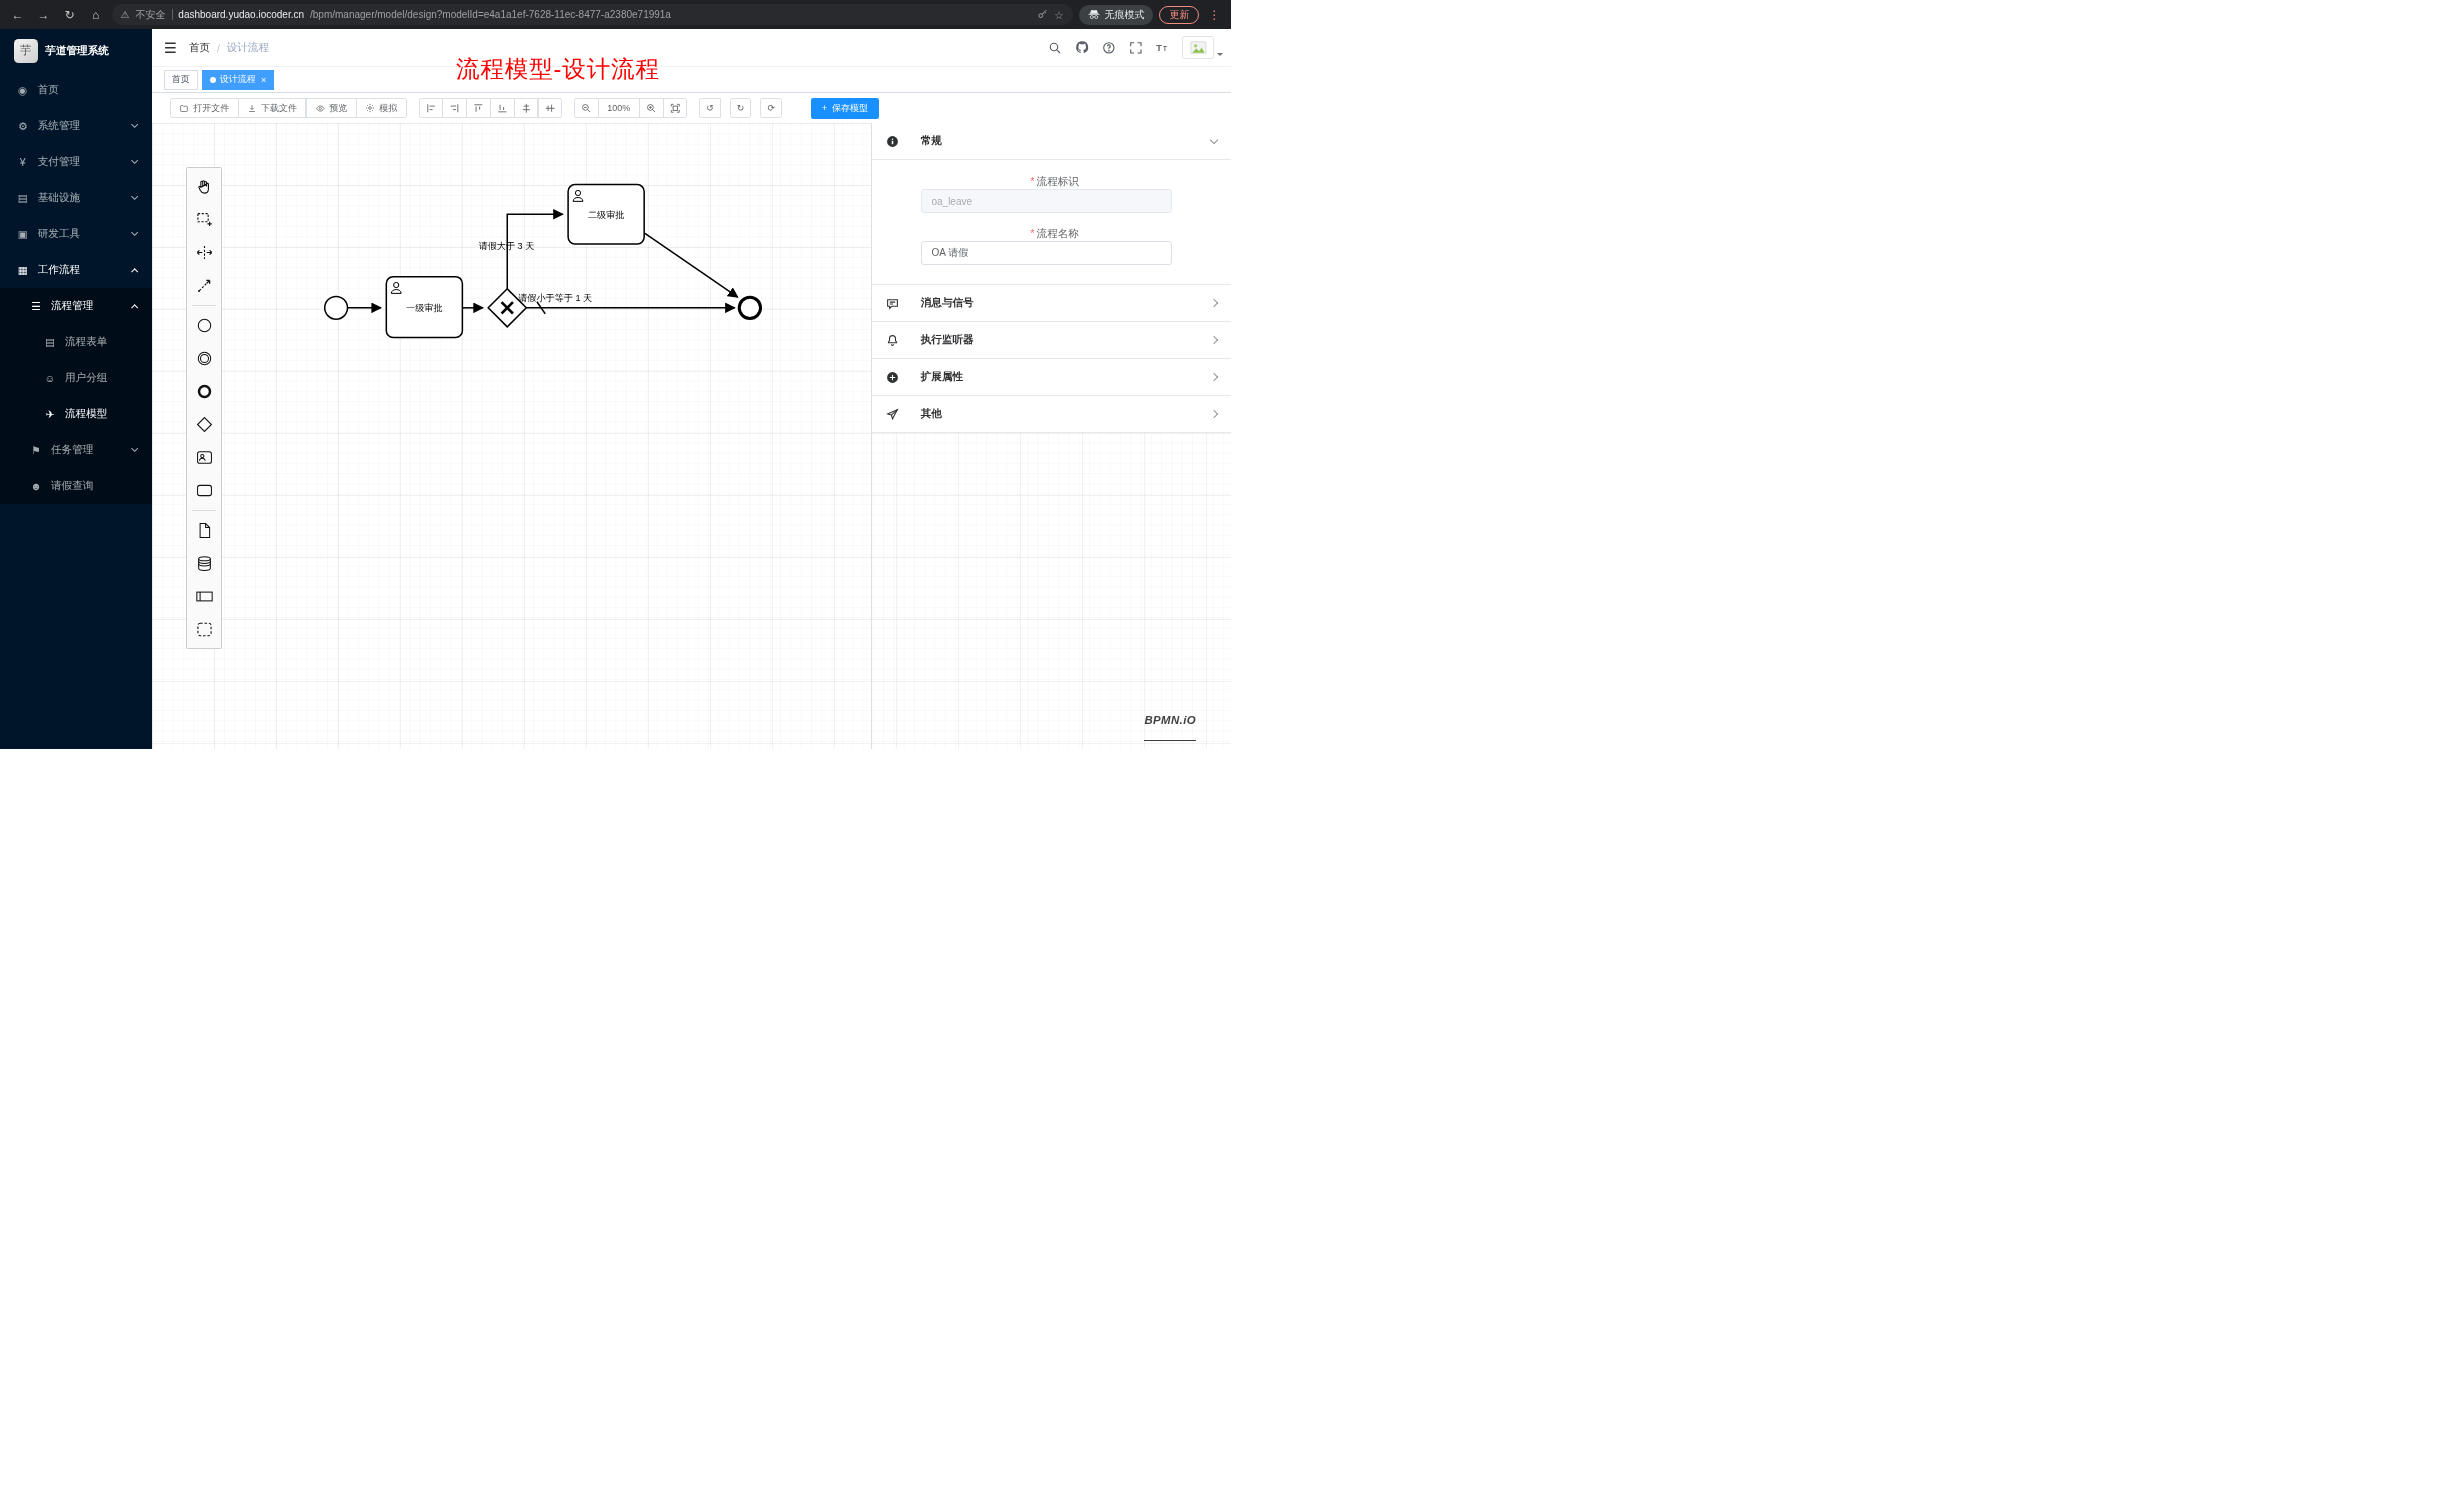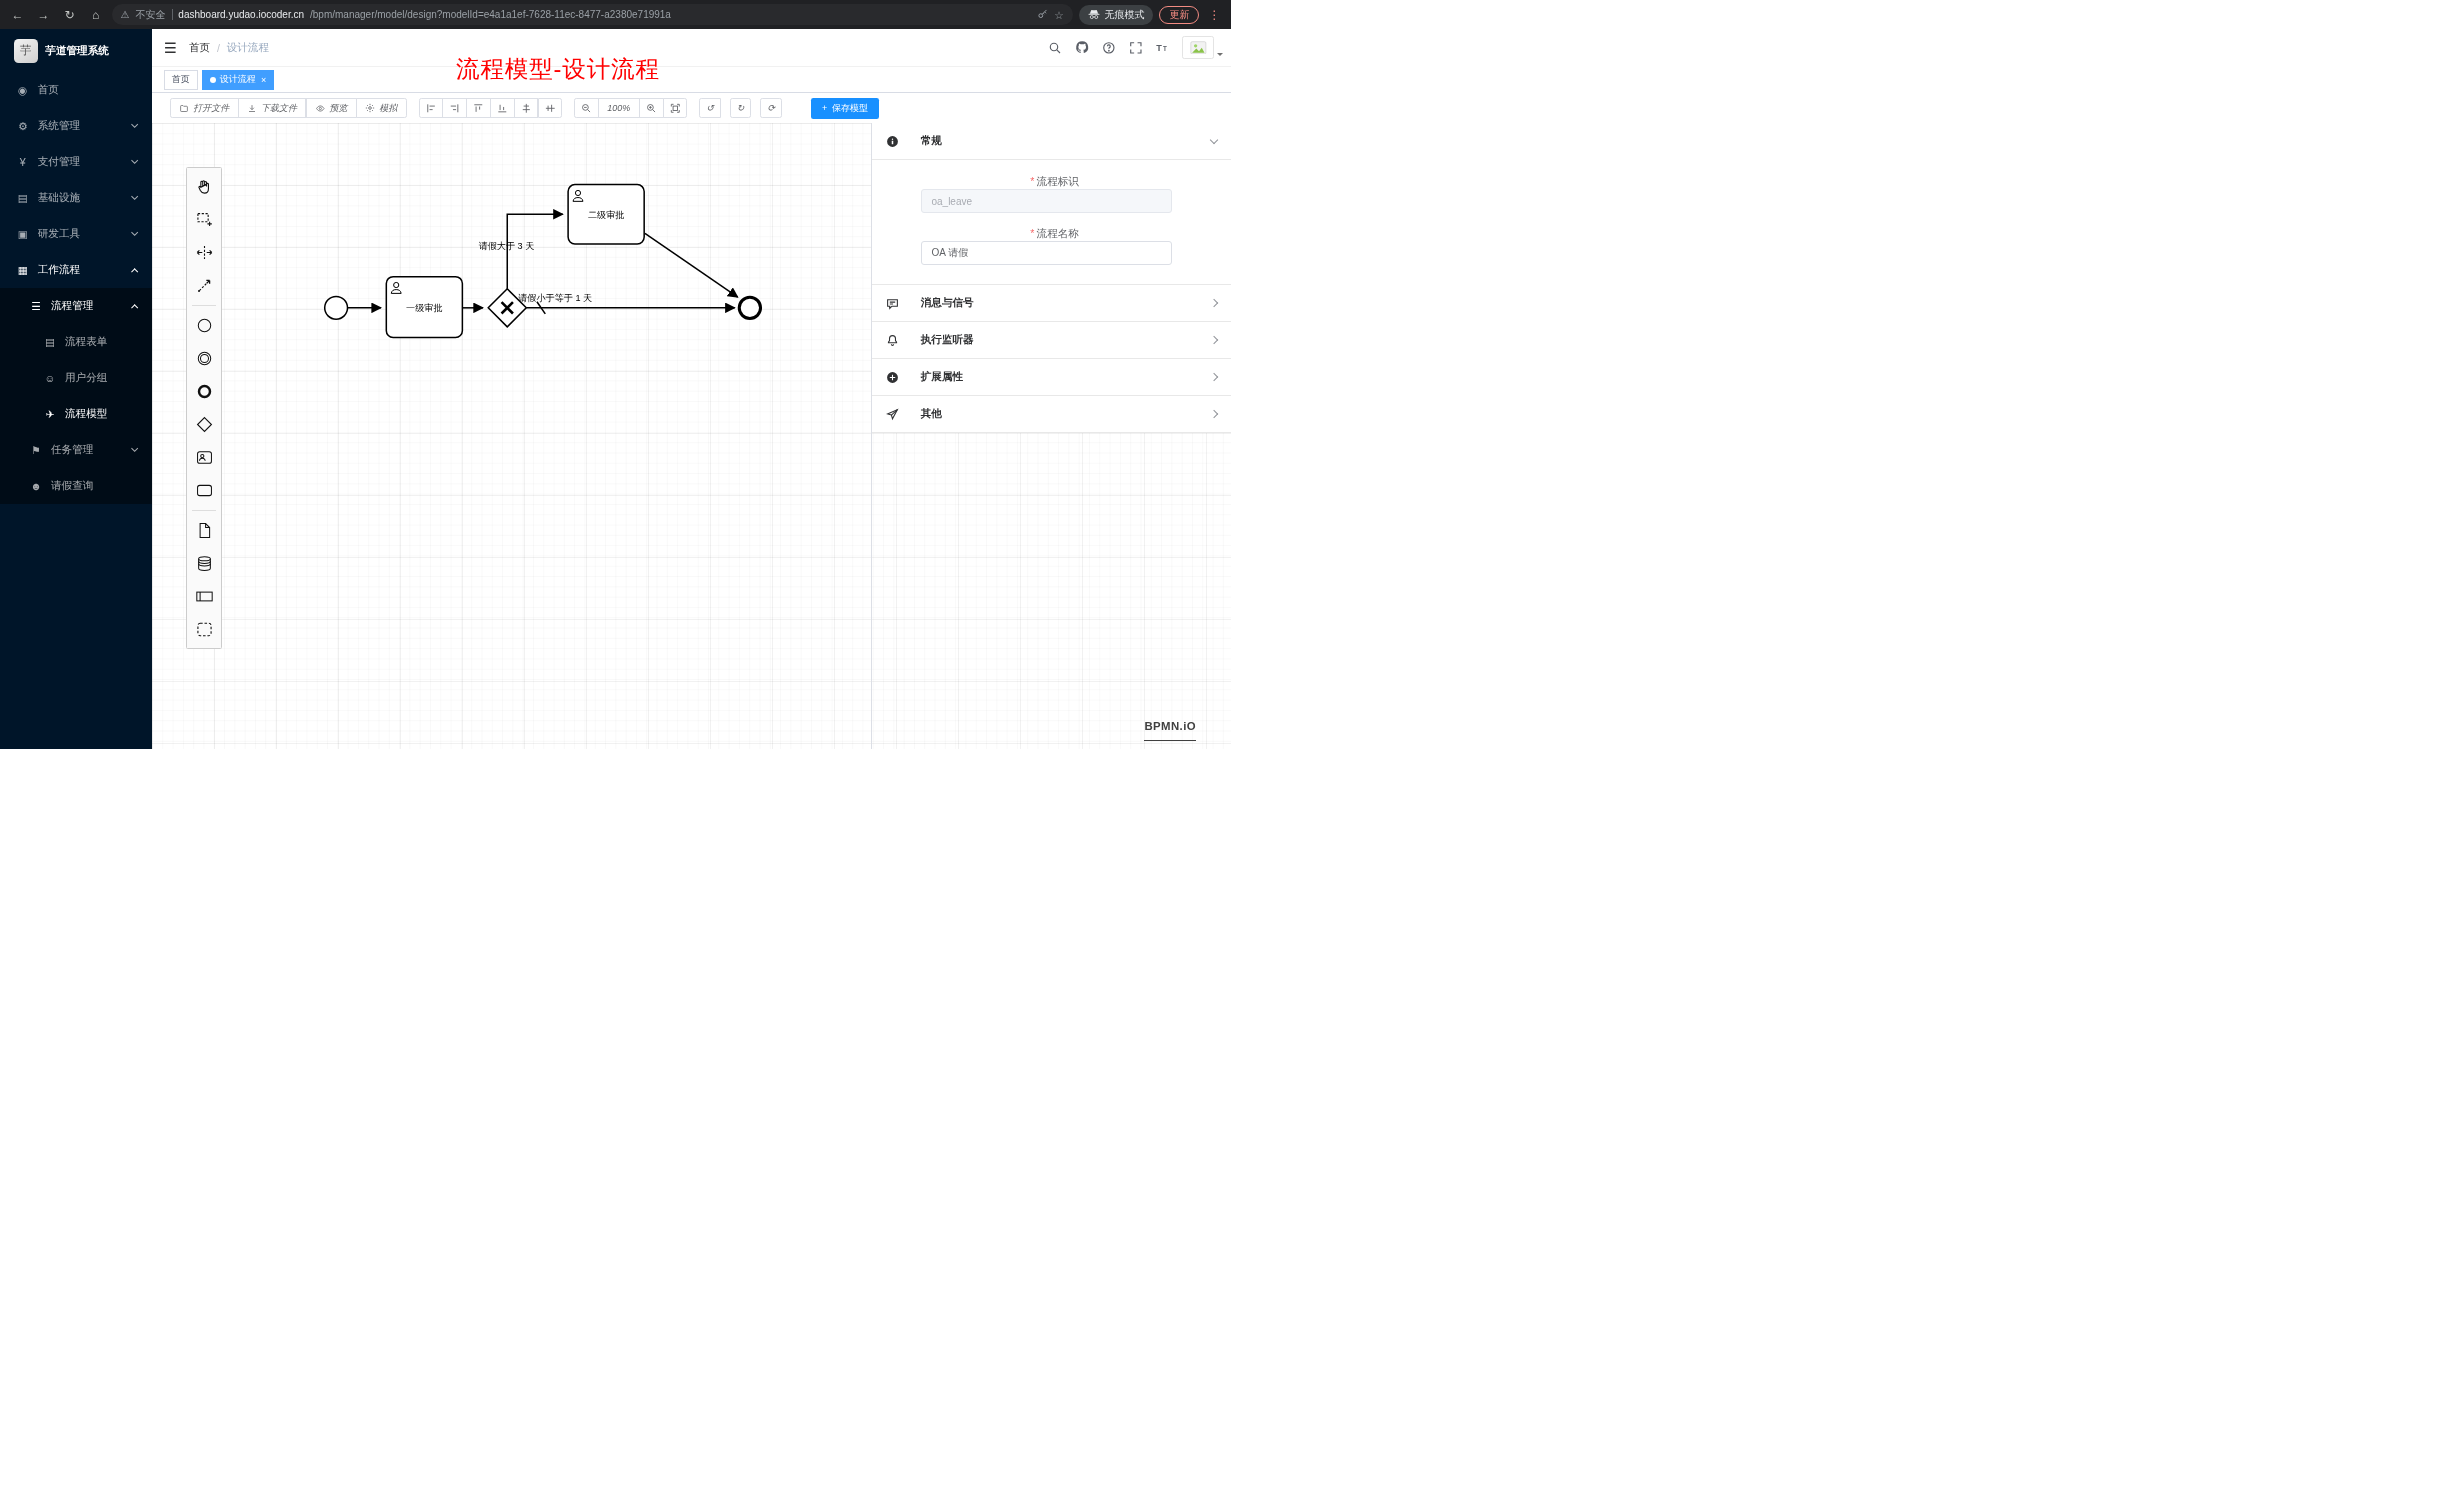--- a/index.html
+++ b/index.html
@@ -57,21 +57,21 @@
   
   .tabsbar { height:26px; display:flex; align-items:center; gap:4.6px; padding-left:12px; background:#fff; border-bottom:0.8px solid #d8dce5; box-shadow:0 0.8px 2.3px rgba(0,0,0,.08); }
   .tag { height:20px; display:inline-flex; align-items:center; gap:3.8px; padding:0 6.8px; border:0.8px solid #d8dce5; background:#fff; color:#495060; font-size:9px; cursor:pointer; }
   .tag.active { background:#409eff; border-color:#409eff; color:#fff; }
   .tag .dot { width:6px; height:6px; border-radius:50%; background:#fff; }
   .tag .x { font-size:9px; margin-left:1.5px; }
 
   
   .designer-toolbar { height:30px; display:flex; align-items:center; padding-left:18px; gap:12px; background:#fff; flex-shrink:0; }
   .tb-group { display:flex; }
-  .tb-btn { height:20px; display:inline-flex; align-items:center; gap:3.8px; padding:0 8.4px; background:#fff; border:0.8px solid #dcdfe6; color:#606266; font-size:9px; cursor:pointer; margin-left:-0.8px;font-style:italic; }
+  .tb-btn { height:20px; display:inline-flex; align-items:center; gap:3.8px; padding:0 8.4px; background:#fff; border:0.8px solid #dcdfe6; color:#606266; font-size:9px; cursor:pointer; margin-left:-0.8px; }
   .tb-group .tb-btn:first-child { border-radius:2.3px 0 0 2.3px; margin-left:0; }
   .tb-group .tb-btn:last-child { border-radius:0 2.3px 2.3px 0; }
   .tb-btn.solo { border-radius:2.3px; margin-left:0; }
   .tb-btn.icon-only { padding:0 6px; }
   .tb-btn svg { display:block; }
   .save-btn { height:21px; display:inline-flex; align-items:center; gap:4.6px; padding:0 11.4px; background:#1890ff; color:#fff; font-size:9px; border:none; border-radius:2.3px; cursor:pointer; margin-left:16.7px; }
 
   
   .canvas-area { flex:1; position:relative; overflow:hidden;
     background-image:
@@ -80,21 +80,21 @@
       linear-gradient(rgba(0,0,0,.025) 0.8px, transparent 0.8px),
       linear-gradient(90deg, rgba(0,0,0,.025) 0.8px, transparent 0.8px);
     background-size:62px 62px, 62px 62px, 10.3px 10.3px, 10.3px 10.3px;
   }
   .palette { position:absolute; left:34px; top:44px; width:36px; background:#fafafa; border:0.8px solid #ccc; border-radius:1.5px; padding:2.3px 0; z-index:10; }
   .pal-item { width:100%; height:33px; display:flex; align-items:center; justify-content:center; cursor:pointer; }
   .pal-sep { height:0.8px; background:#ddd; margin:3px 5.3px; }
   .bpmn-svg { position:absolute; left:0; top:0; z-index:5; }
   .bpmn-svg text { font-family:"Liberation Sans","DejaVu Sans",sans-serif; font-size:12px; fill:#000; }
 
-  .bpmnio-logo { position:absolute; right:35px; bottom:7.6px; z-index:12; font-weight:bold; font-size:11.4px; color:#404040; border-bottom:1.5px solid #404040; padding-bottom:8px; letter-spacing:0.4px; }
+  .bpmnio-logo { position:absolute; right:35px; bottom:7.6px; z-index:12; font-weight:bold; font-size:11.4px; color:#404040; border-bottom:1.5px solid #404040; padding-bottom:14px; letter-spacing:0.4px;font-style:italic; }
 
   
   .props-panel { position:absolute; top:0; right:0; bottom:0; width:360px; border-left:0.8px solid #dcdfe6; z-index:20; }
   .sec-header { height:37px; display:flex; align-items:center; gap:22px; padding:0 13.7px; background:#fff; border-bottom:0.8px solid #e8e8e8; cursor:pointer; }
   .sec-title { font-size:10.6px; font-weight:bold; color:#303133; flex:1; }
   .sec-chev { width:6px; height:6px; border-right:1.2px solid #909399; border-bottom:1.2px solid #909399; }
   .sec-chev.right { transform:rotate(-45deg); }
   .sec-chev.down { transform:rotate(45deg); margin-top:-3px; }
   .sec-ico { display:flex; align-items:center; color:#303133; }
   .fields { background:#fff; border-bottom:0.8px solid #e8e8e8; padding:15px 13.7px 6px 4.6px; }

